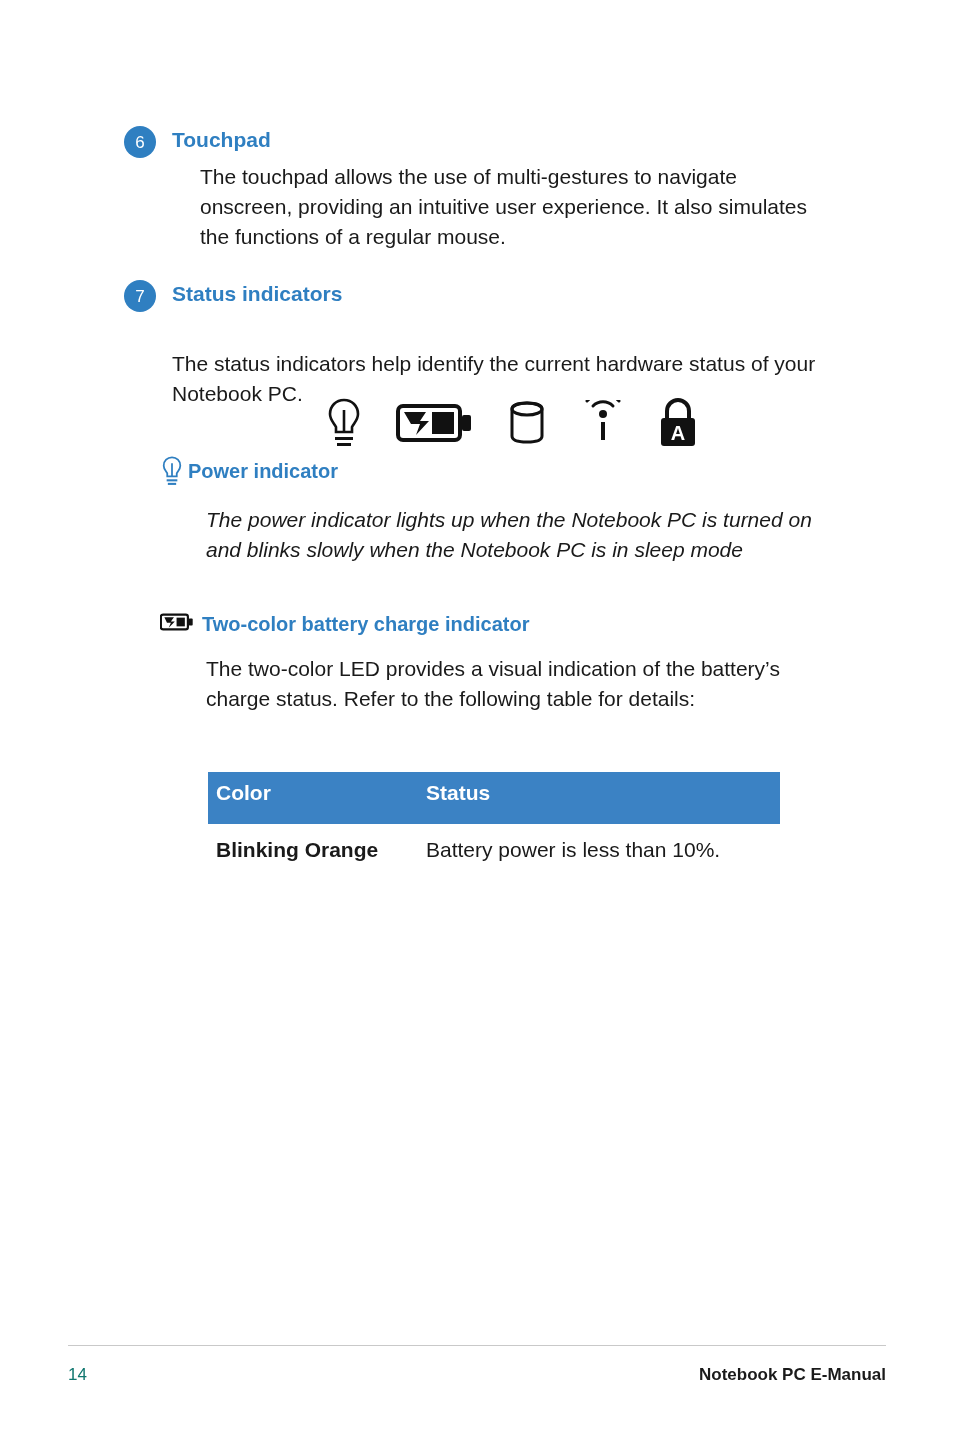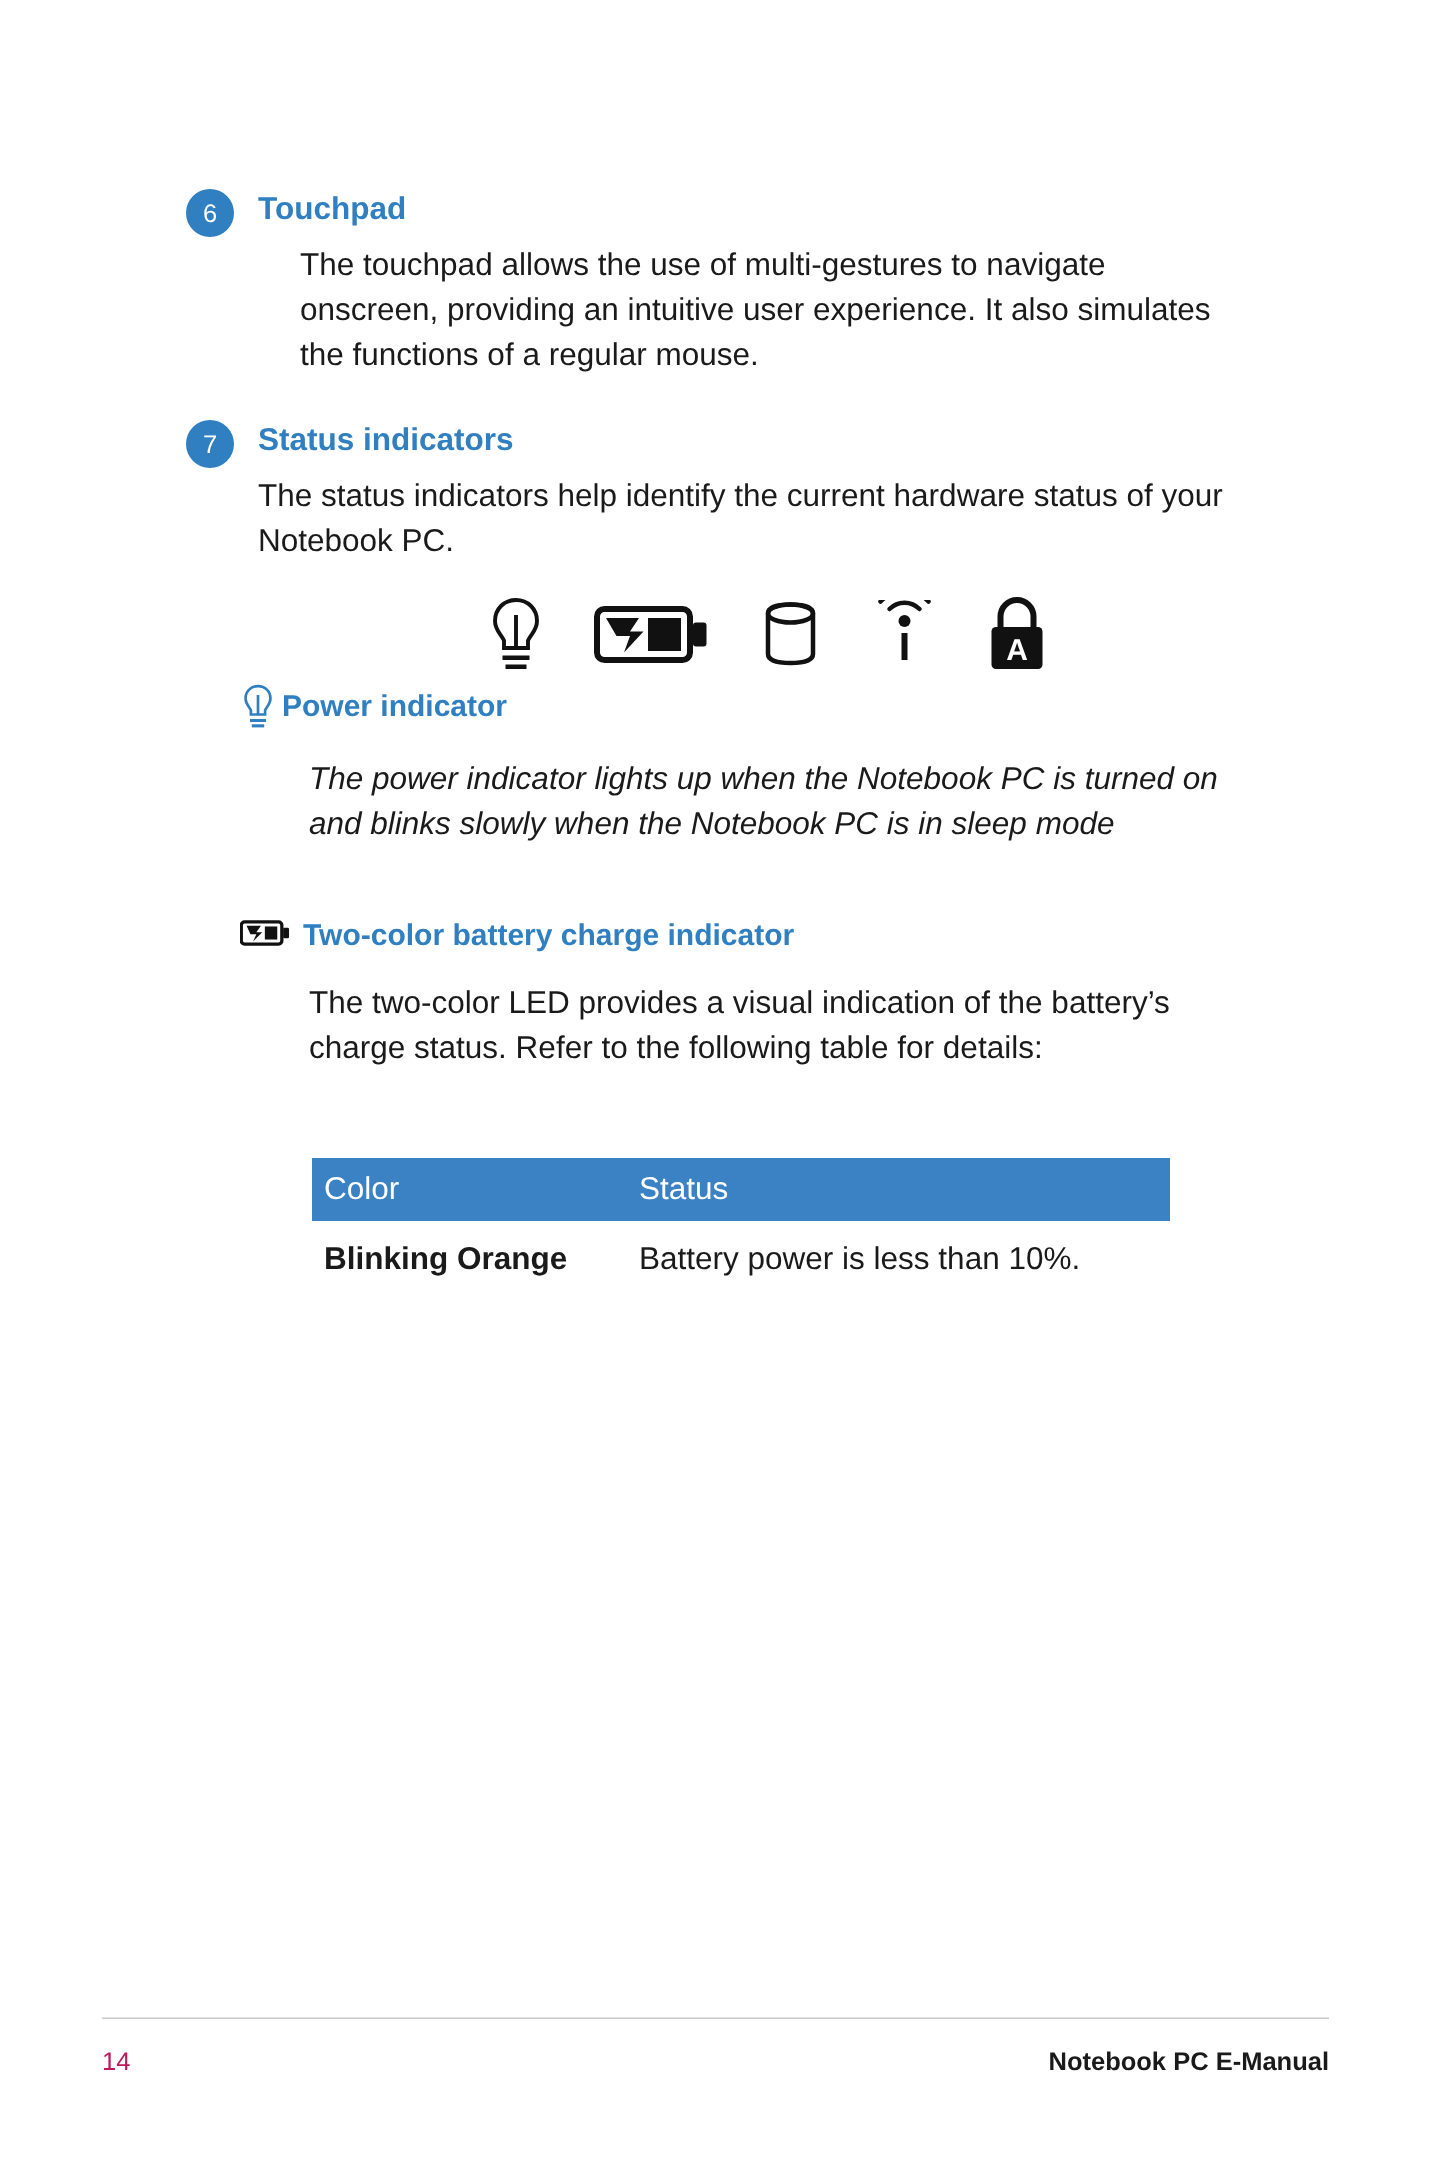--- a/index.html
+++ b/index.html
@@ -98,23 +98,23 @@
     position: absolute;
     left: 208px;
     top: 772px;
     width: 572px;
     border-collapse: collapse;
   }
   .tbl th {
     background: #3b82c4;
     color: #ffffff;
     font-size: 21px;
-    font-weight: normal;
+    font-weight: bold;
     text-align: left;
-    padding: 8px 0 8px 8px;
+    padding: 8px 0 18px 8px;
     line-height: 26px;
   }
   .tbl td {
     font-size: 21px;
     color: #1a1a1a;
     vertical-align: top;
     padding: 12px 6px 12px 8px;
     line-height: 28px;
   }
   .tbl td.c-color {
@@ -131,21 +131,21 @@
     top: 1345px;
     width: 818px;
     height: 1px;
     background: #c9c9c9;
   }
   .footer-left {
     position: absolute;
     left: 68px;
     top: 1365px;
     font-size: 17px;
-    color: #be185d;
+    color: #0f766e;
   }
   .footer-right {
     position: absolute;
     right: 68px;
     top: 1365px;
     font-size: 17px;
     font-weight: bold;
     color: #1a1a1a;
   }
 </style>
@@ -156,21 +156,21 @@
 
   <div class="section" style="left:124px; top:126px; width:720px;">
     <div class="num-badge">6</div>
     <div class="sec-title">Touchpad</div>
     <div class="sec-body" style="width:630px;margin-left:28px;">The touchpad allows the use of multi-gestures to navigate onscreen, providing an intuitive user experience. It also simulates the functions of a regular mouse.</div>
   </div>
 
   <div class="section" style="left:124px; top:280px; width:740px;">
     <div class="num-badge">7</div>
     <div class="sec-title">Status indicators</div>
-    <div class="sec-body" style="width:690px;">The status indicators help identify the current hardware status of your Notebook PC.</div>
+    <div class="sec-body" style="width:690px;margin-top:33px;">The status indicators help identify the current hardware status of your Notebook PC.</div>
   </div>
 
   <div class="icon-strip">
 
     <div style="left:24px;">
       <svg width="40" height="54" viewBox="0 0 40 54">
         <path d="M20 4 C12 4 6 10 6 18 C6 24 10 27 12 31 L12 36 L28 36 L28 31 C30 27 34 24 34 18 C34 10 28 4 20 4 Z" fill="none" stroke="#111111" stroke-width="2.6"></path>
         <line x1="20" y1="14" x2="20" y2="36" stroke="#111111" stroke-width="2.6"></line>
         <rect x="11" y="41" width="18" height="3" fill="#111111"></rect>
         <rect x="13" y="47" width="14" height="3" fill="#111111"></rect>

